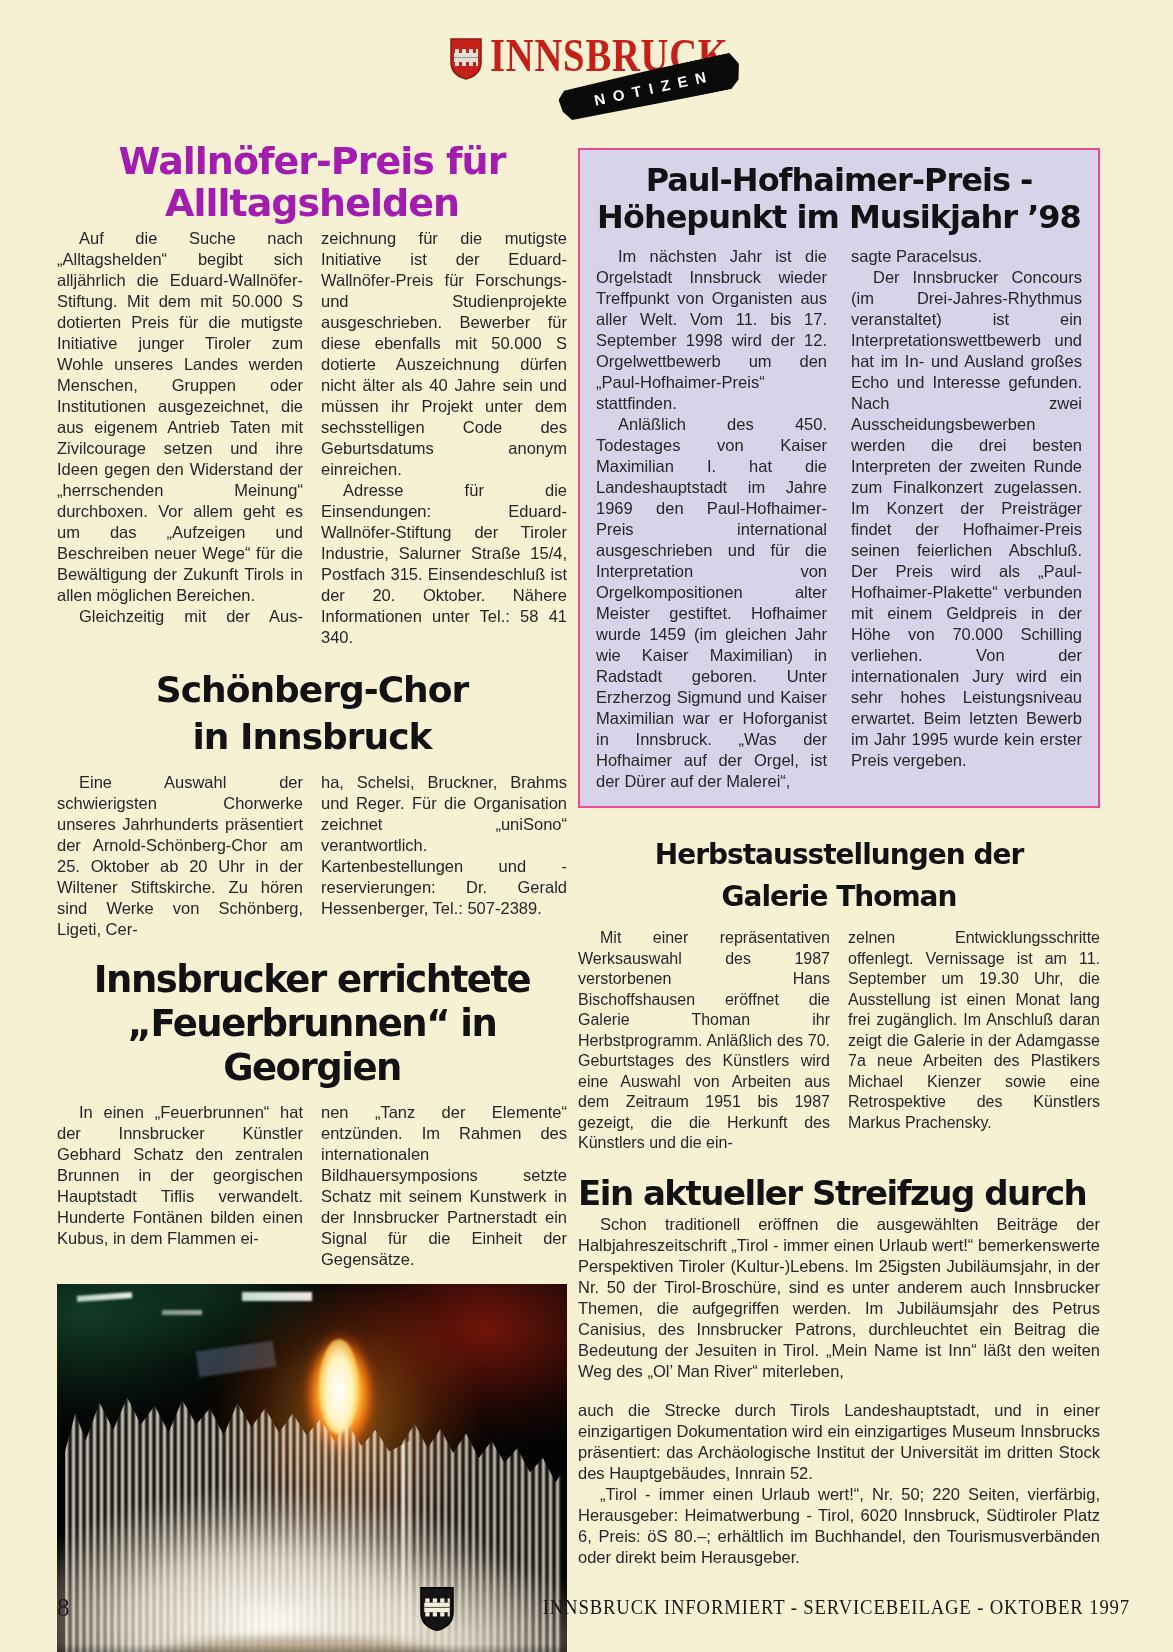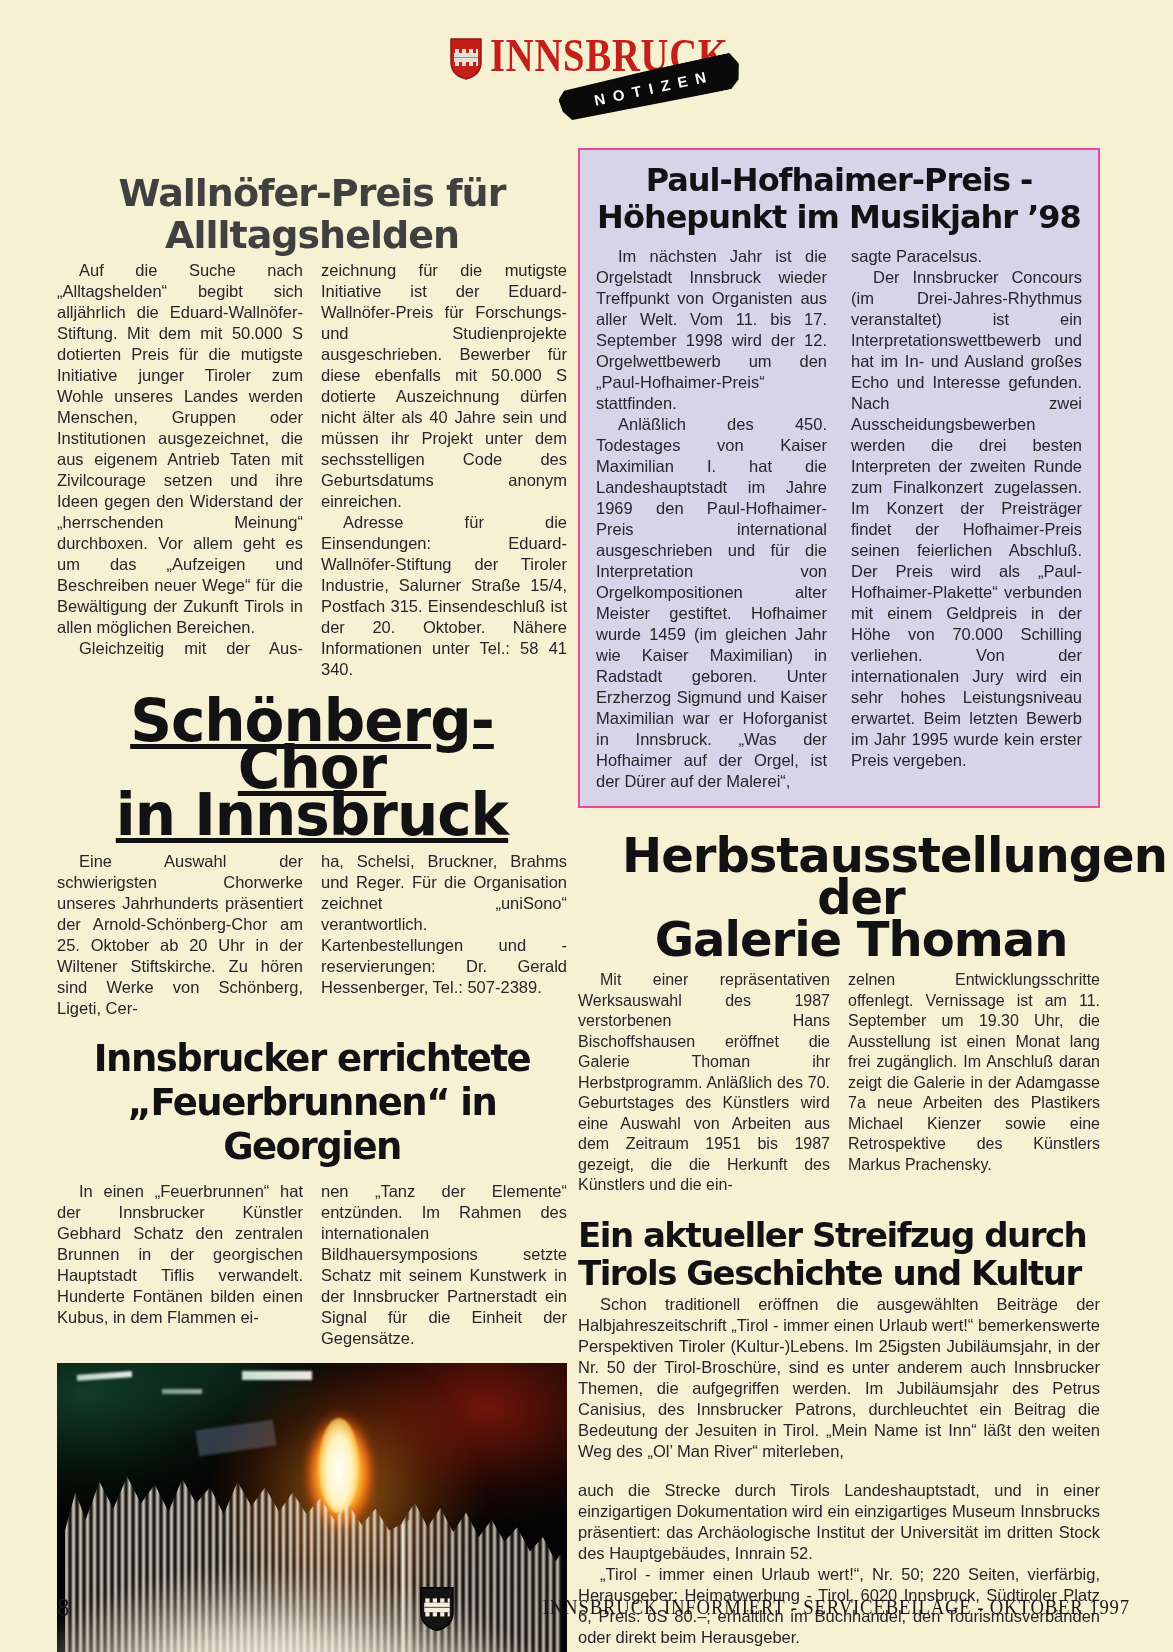--- a/index.html
+++ b/index.html
@@ -15,25 +15,25 @@
   .ribbon{position:absolute;left:108px;top:36px;width:184px;height:36px;background:#0a0a0a;
           transform:rotate(-12deg);display:flex;align-items:center;justify-content:center;
           clip-path:polygon(0% 30%,4% 8%,50% 2%,96% 0%,100% 35%,98% 78%,93% 100%,45% 96%,5% 92%,1% 64%);}
   .ribbon span{color:#fff;font-size:15px;font-weight:bold;letter-spacing:8px;padding-left:8px;}
 
   
   .leftcol{position:absolute;left:57px;top:140px;width:510px;}
   .rightcol{position:absolute;left:578px;top:148px;width:522px;}
 
   h2{margin:0;font-family:"DejaVu Sans",sans-serif;font-weight:bold;color:#121214;text-align:center;}
-  .t-green{font-size:38px;line-height:42px;letter-spacing:-1px;color:#404040;margin-top:32px;}
-  .t-sch{font-size:58px;line-height:47px;letter-spacing:-1px;text-decoration:underline;}
+  .t-green{font-size:38px;line-height:42px;letter-spacing:-1px;color:#a21caf;}
+  .t-sch{font-size:36px;line-height:47px;letter-spacing:-1px;}
   .t-feu{font-size:37px;line-height:44px;letter-spacing:-1.5px;}
   .t-box{font-size:32px;line-height:37px;letter-spacing:-1px;}
-  .t-her{font-size:48px;line-height:42px;letter-spacing:-1px;margin-left:44px;}
+  .t-her{font-size:28px;line-height:42px;letter-spacing:-1px;}
   .t-str{font-size:34px;line-height:38px;letter-spacing:-1.5px;text-align:left;}
 
   .cols{display:flex;gap:18px;}
   .col{flex:1;min-width:0;}
   .col p{margin:0;font-size:16.5px;line-height:21px;color:#26262a;text-align:justify;hyphens:auto;}
   .indent{text-indent:22px;}
   .spread{text-align-last:justify;}
   .small p{font-size:16px;line-height:20.5px;}
 
   #wall-body{margin-top:4px;min-height:384px;}
@@ -204,21 +204,20 @@
       <div class="col">
         <p class="indent">Mit einer repräsentativen Werksauswahl des 1987 verstorbenen Hans Bischoffshausen eröffnet die Galerie Thoman ihr Herbstprogramm. Anläßlich des 70. Geburtstages des Künstlers wird eine Auswahl von Arbeiten aus dem Zeitraum 1951 bis 1987 gezeigt, die die Herkunft des Künstlers und die ein-</p>
       </div>
       <div class="col">
         <p>zelnen Entwicklungsschritte offenlegt. Vernissage ist am 11. September um 19.30 Uhr, die Ausstellung ist einen Monat lang frei zugänglich. Im Anschluß daran zeigt die Galerie in der Adamgasse 7a neue Arbeiten des Plastikers Michael Kienzer sowie eine Retrospektive des Künstlers Markus Prachensky.</p>
       </div>
     </div>
 
     <h2 id="str-title" class="t-str">
       <span>Ein aktueller Streifzug durch</span><br>
-      <span>Tirols Geschichte und Kultur</span>
     </h2>
     <div id="str-body" class="cols">
       <div class="col">
         <p class="indent">Schon traditionell eröffnen die ausgewählten Beiträge der Halbjahreszeitschrift „Tirol - immer einen Urlaub wert!“ bemerkenswerte Perspektiven Tiroler (Kultur-)Lebens. Im 25igsten Jubiläumsjahr, in der Nr. 50 der Tirol-Broschüre, sind es unter anderem auch Innsbrucker Themen, die aufgegriffen werden. Im Jubiläumsjahr des Petrus Canisius, des Innsbrucker Patrons, durchleuchtet ein Beitrag die Bedeutung der Jesuiten in Tirol. „Mein Name ist Inn“ läßt den weiten Weg des „Ol’ Man River“ miterleben,</p>
       </div>
       <div class="col">
         <p>auch die Strecke durch Tirols Landeshauptstadt, und in einer einzigartigen Dokumentation wird ein einzigartiges Museum Innsbrucks präsentiert: das Archäologische Institut der Universität im dritten Stock des Hauptgebäudes, Innrain 52.</p>
         <p class="indent">„Tirol - immer einen Urlaub wert!“, Nr. 50; 220 Seiten, vierfärbig, Herausgeber: Heimatwerbung - Tirol, 6020 Innsbruck, Südtiroler Platz 6, Preis: öS 80.–; erhältlich im Buchhandel, den Tourismusverbänden oder direkt beim Herausgeber.</p>
       </div>
     </div>

